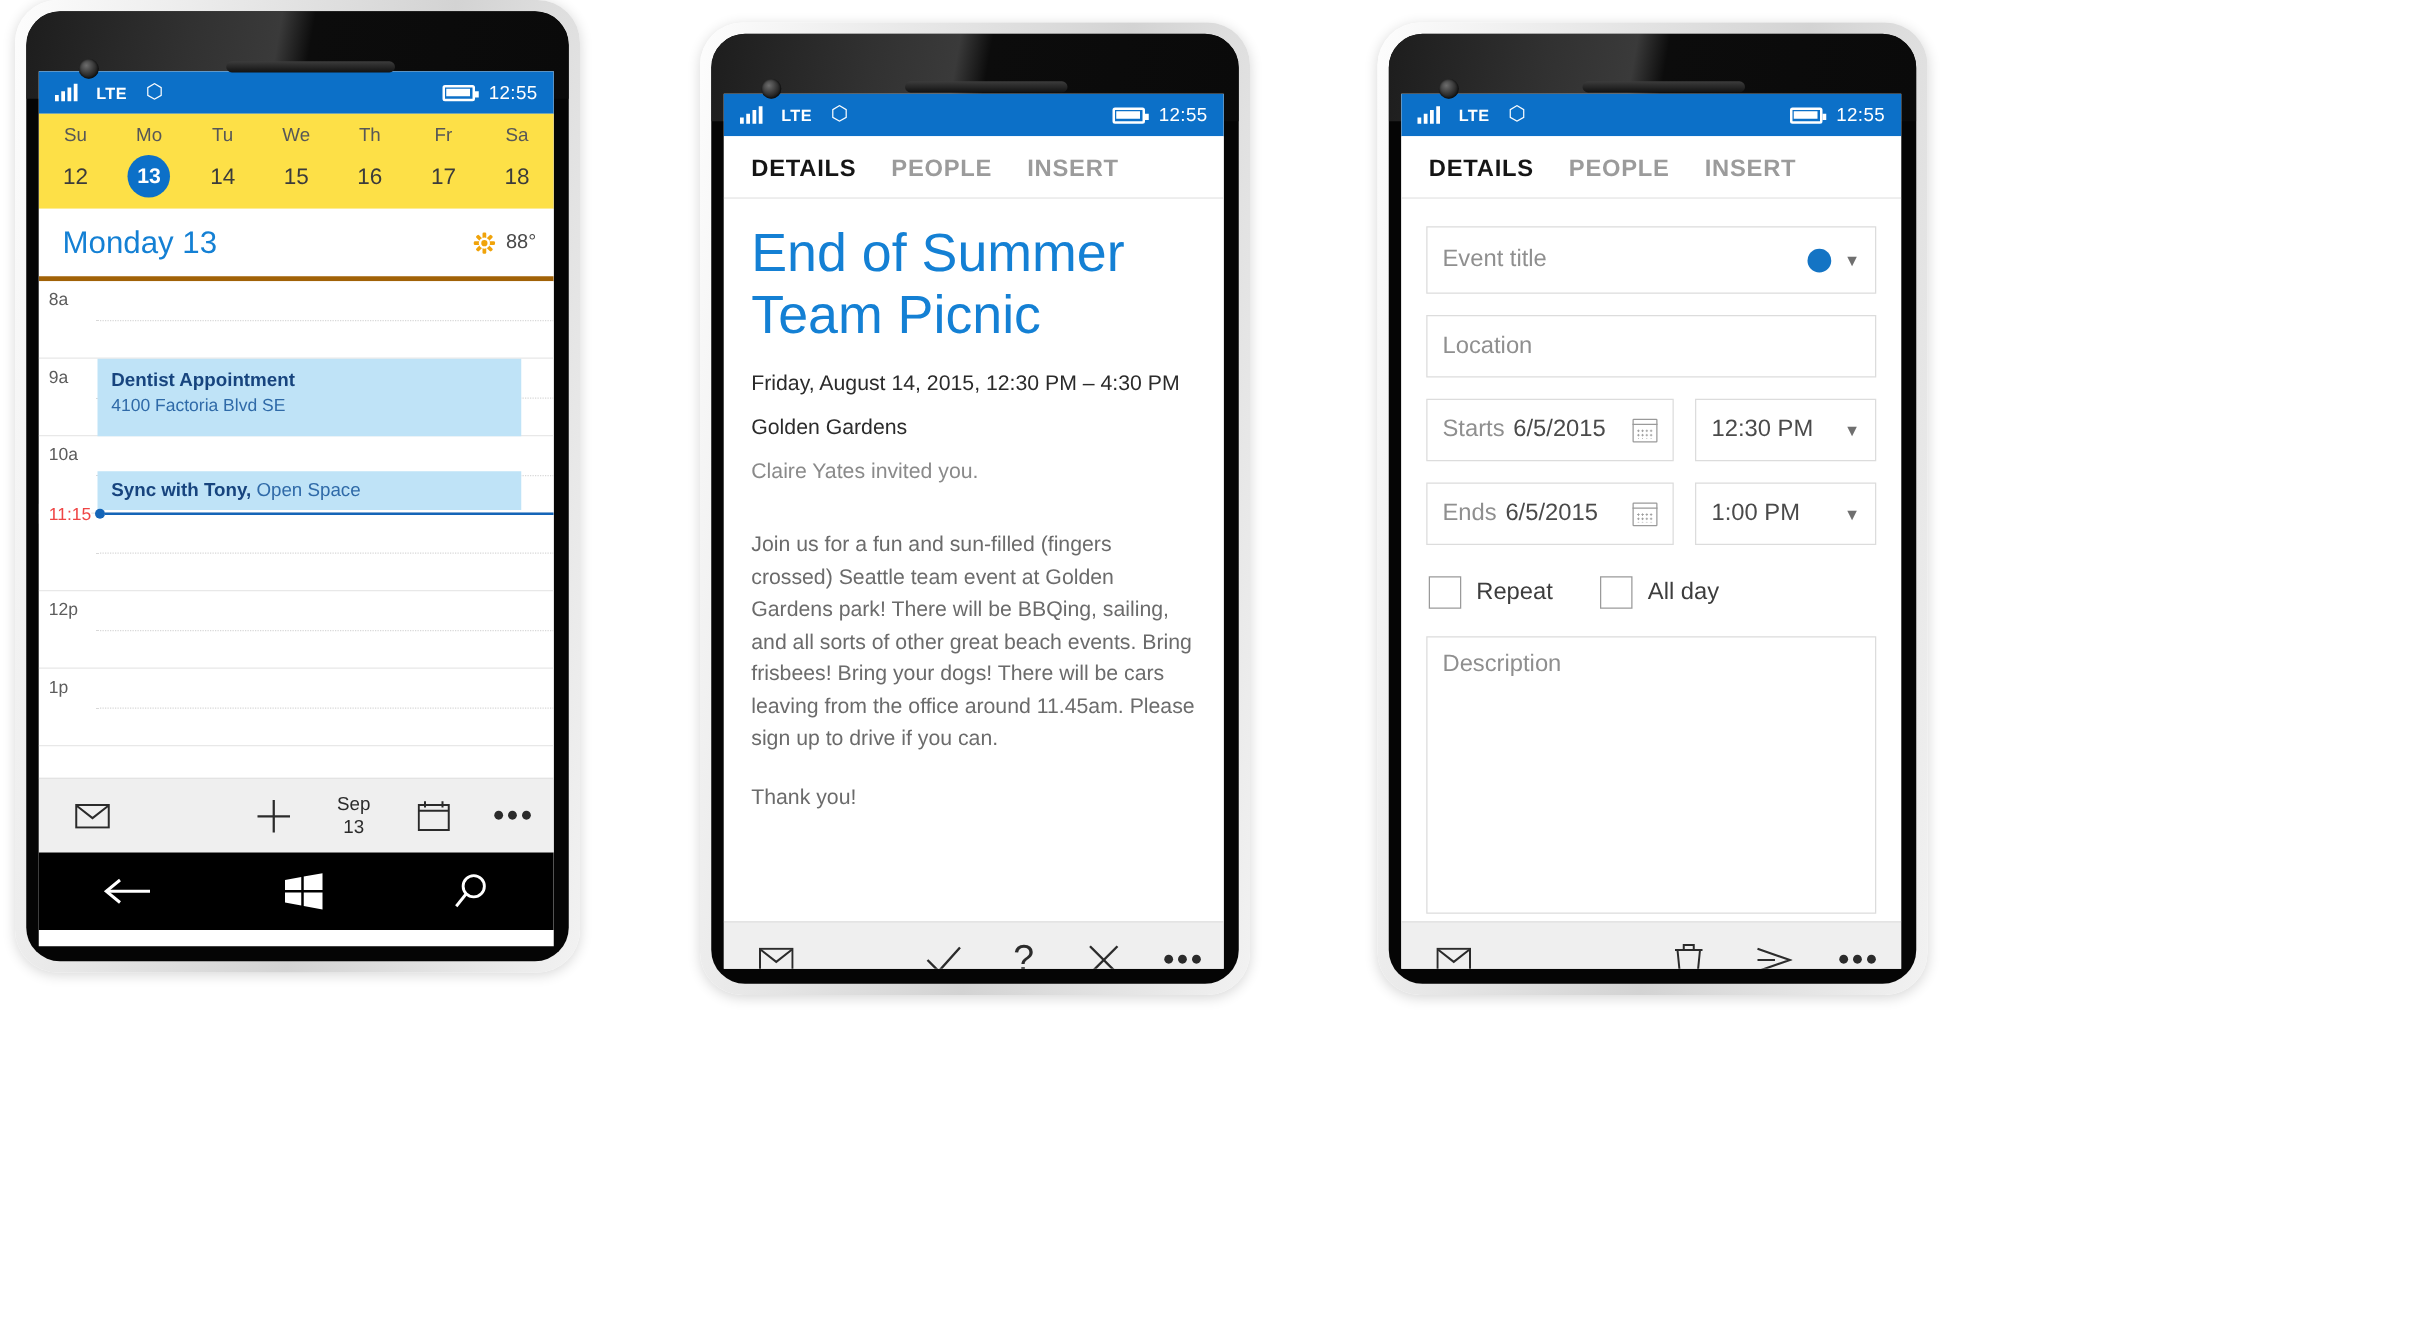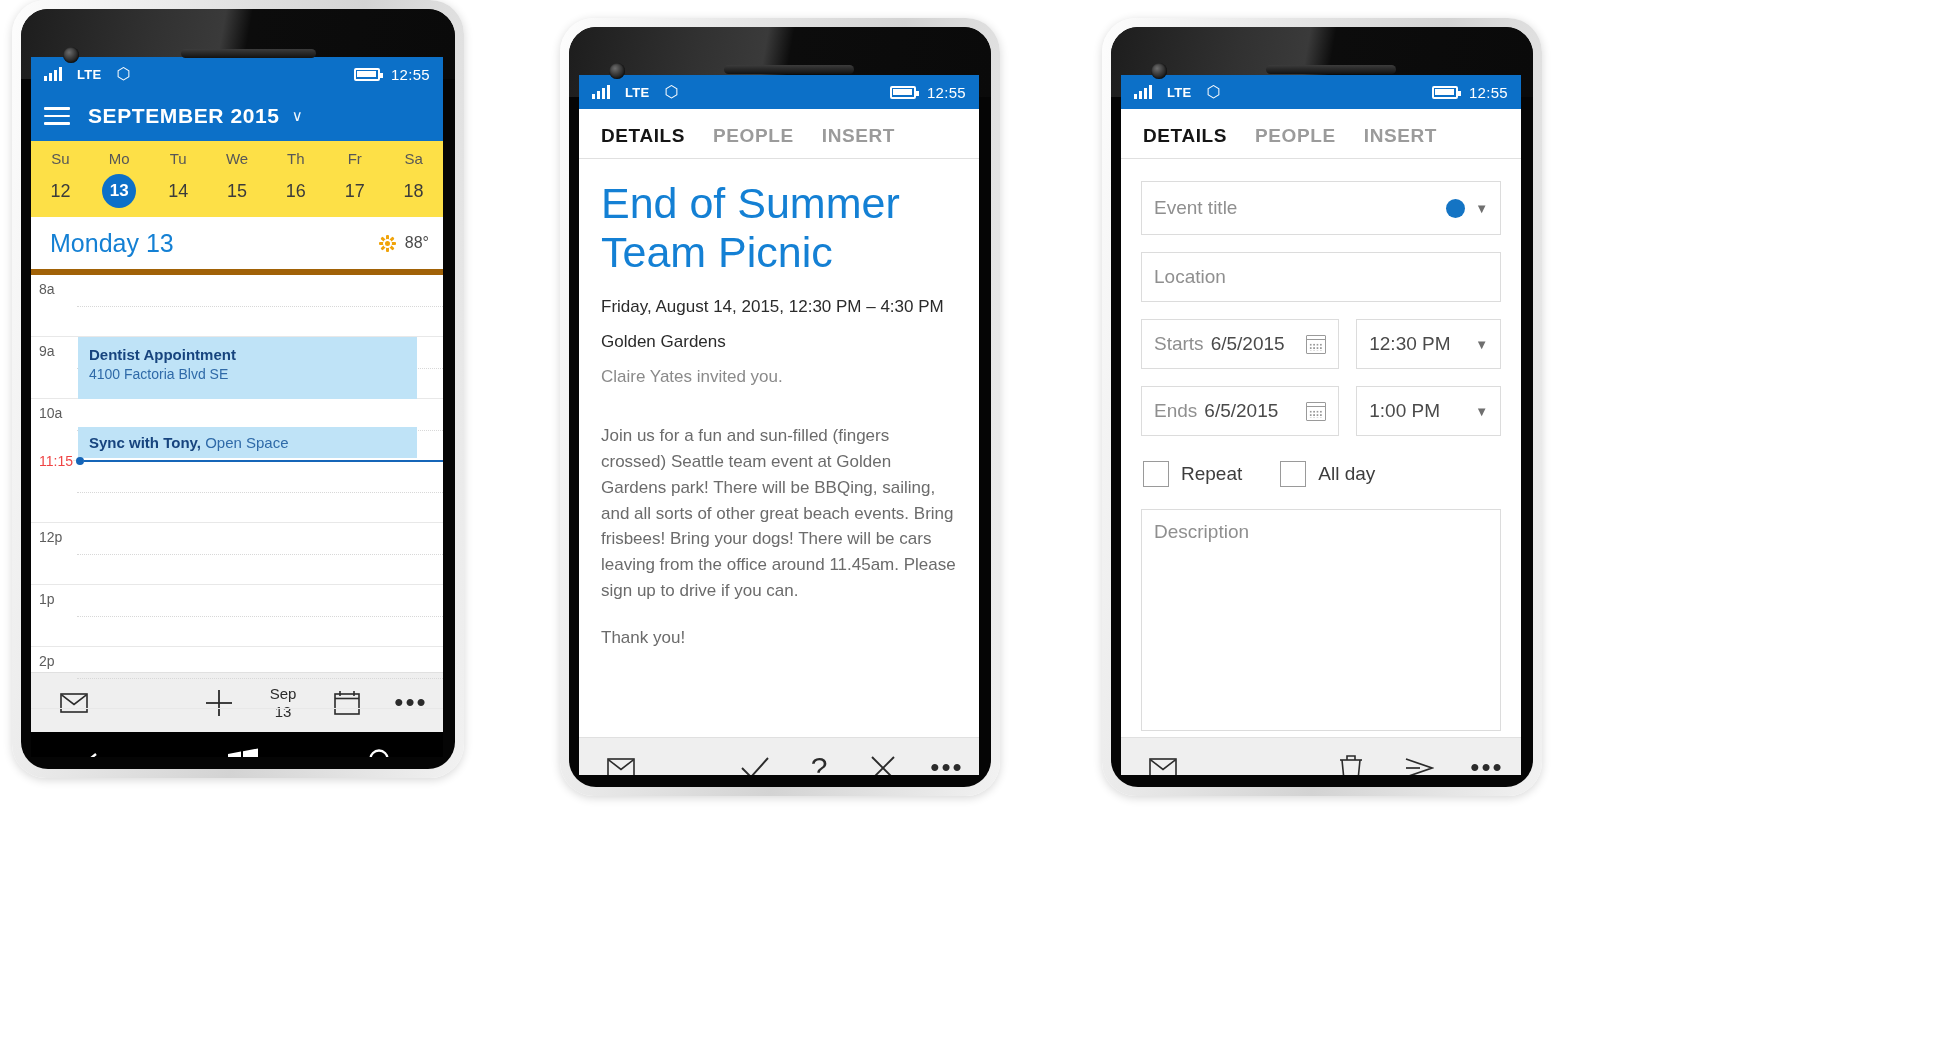--- a/index.html
+++ b/index.html
@@ -91,21 +91,21 @@
   .wk-dow { font-size:15px; color:#575757; padding:2px 0 7px; }
   .wk-num { font-size:18px; color:#3b3b3b; height:34px; display:flex; align-items:center; justify-content:center; }
   .wk-num span {
     display:flex; align-items:center; justify-content:center;
     width:34px; height:34px; border-radius:50%;
   }
   .wk-num.today span { background:#0c70c8; color:#fff; font-weight:bold; font-size:17px; }
 
   .dayhead {
     display:flex; align-items:center; height:58px; padding:0 14px 0 19px;
-    border-bottom:6px solid #a16207; background:#fff;
+    border-bottom:4px solid #a16207; background:#fff;
   }
   .dayhead-title { color:#1480d4; font-size:25px; }
   .weather { margin-left:auto; display:flex; align-items:center; gap:9px; }
   .sun { width:17px; height:17px; position:relative; }
   .sun i {
     position:absolute; left:50%; top:50%; width:3px; height:17px; margin:-8.5px 0 0 -1.5px;
     background:#f0a30a; border-radius:1px;
   }
   .sun i:nth-child(2){ transform:rotate(45deg) }
   .sun i:nth-child(3){ transform:rotate(90deg) }
@@ -222,29 +222,20 @@
               <span class="sb-bt">⬡</span>
             </div>
             <div class="sb-right">
               <span class="battery">
                   <i></i>
                 </span>
               <span class="sb-time">12:55</span>
             </div>
           </div>
 
-          <div class="cal-header">
-            <span class="hamburger">
-                <span></span>
-                <span></span>
-                <span></span>
-              </span>
-            <span class="cal-title">SEPTEMBER 2015</span>
-            <span class="chev-down">∨</span>
-          </div>
 
           <div class="weekstrip">
             <div class="wk-row">
               <div class="wk-cell">
                   <div class="wk-dow">Su</div>
                 </div>
               <div class="wk-cell">
                   <div class="wk-dow">Mo</div>
                 </div>
               <div class="wk-cell">
@@ -327,23 +318,20 @@
               <span class="slot-label">10a</span>
             </div>
             <div class="slot" style="height:62px;">
               <span class="slot-label"></span>
             </div>
             <div class="slot" style="height:62px;">
               <span class="slot-label">12p</span>
             </div>
             <div class="slot" style="height:62px;">
               <span class="slot-label">1p</span>
-            </div>
-            <div class="slot" style="height:62px;">
-              <span class="slot-label">2p</span>
             </div>
 
             <div class="evt" style="top:62px; height:62px;">
               <div class="evt-title">Dentist Appointment</div>
               <div class="evt-sub">4100 Factoria Blvd SE</div>
             </div>
 
             <div class="evt" style="top:152px; height:31px; display:flex; align-items:center;">
               <span class="evt-inline">Sync with Tony,</span>
               <span class="evt-inline">&nbsp;</span>

